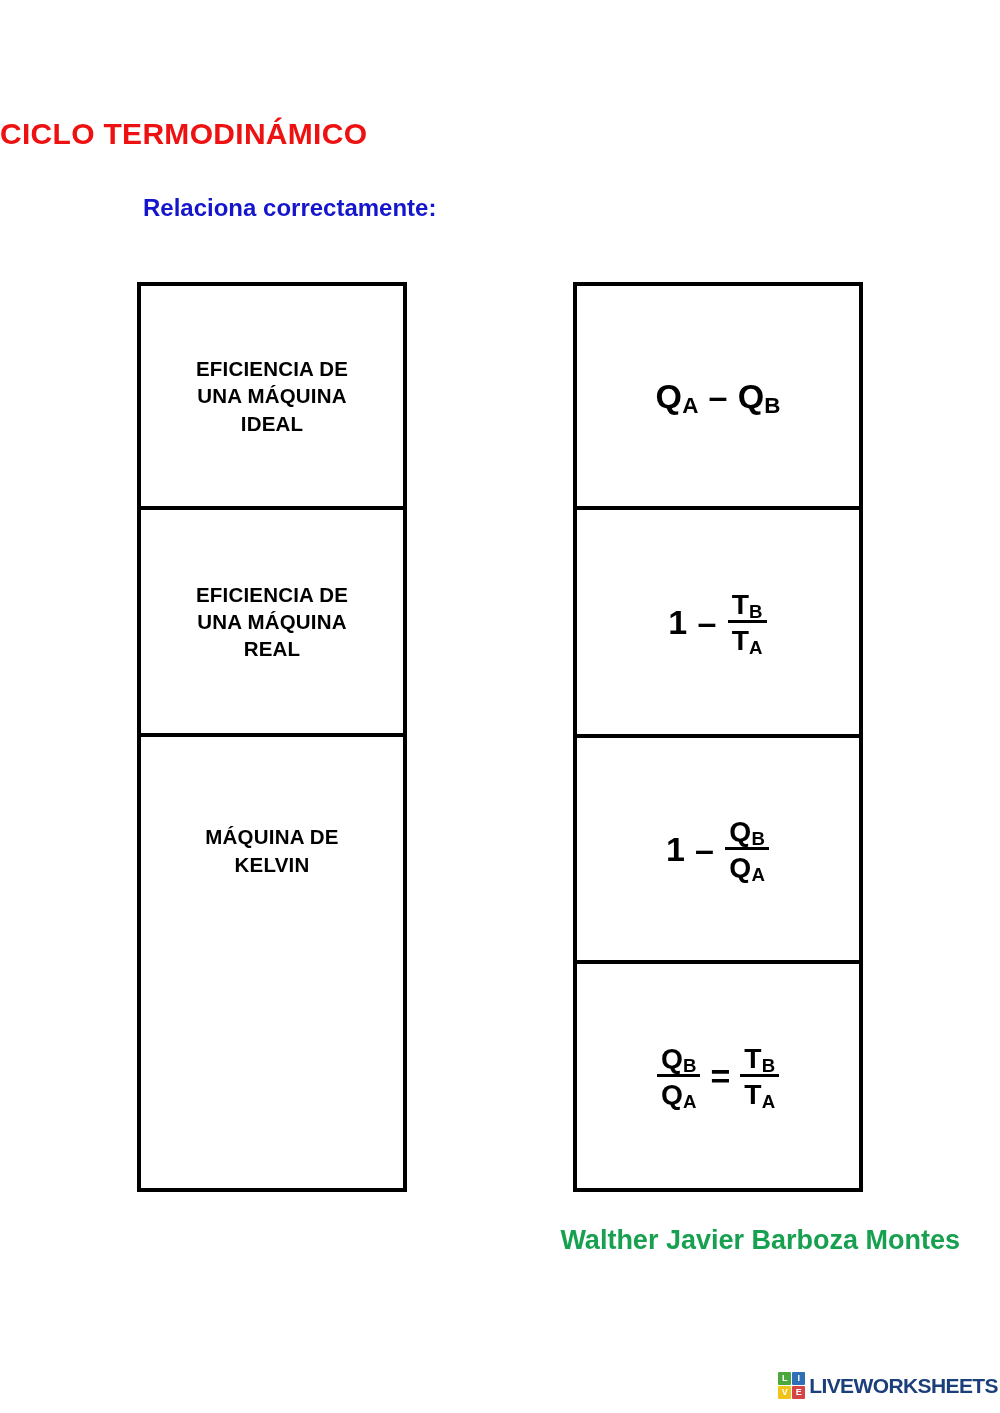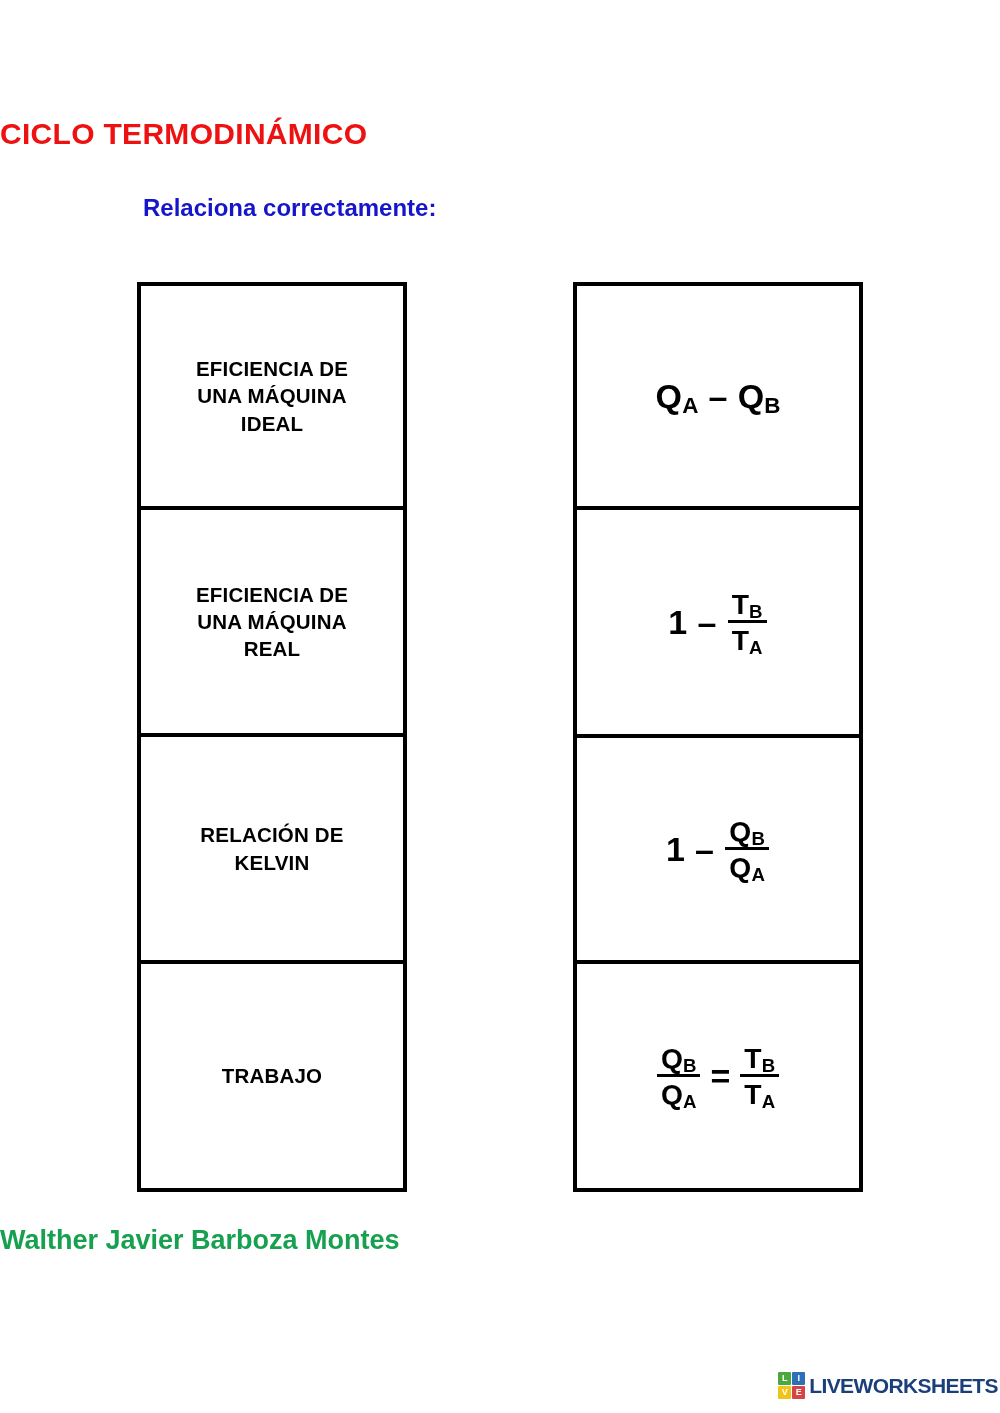--- a/index.html
+++ b/index.html
@@ -150,21 +150,21 @@
     display: inline-flex;
     align-items: baseline;
   }
 
   
   #author-name {
     position: absolute;
     left: 0;
     top: 1225px;
     width: 1000px;
-    text-align: left;
+    text-align: right;
     color: #16a050;
     font-size: 27px;
     font-weight: bold;
     padding-right: 40px;
     box-sizing: border-box;
   }
 
   
   #liveworksheets-logo {
     position: absolute;
@@ -215,25 +215,22 @@
       <div class="term-label">EFICIENCIA DE
 UNA MÁQUINA
 IDEAL</div>
     </div>
     <div class="match-cell">
       <div class="term-label">EFICIENCIA DE
 UNA MÁQUINA
 REAL</div>
     </div>
     <div class="match-cell">
-      <div class="term-label">RELACIÓN DE
+      <div class="term-label">MÁQUINA DE
 KELVIN</div>
-    </div>
-    <div class="match-cell">
-      <div class="term-label">TRABAJO</div>
     </div>
   </div>
 
   <div id="right-column" class="match-column">
 
     <div class="match-cell">
       <div class="formula">
         <span class="term">
             <span>Q</span>
             <span class="sub">A</span>

